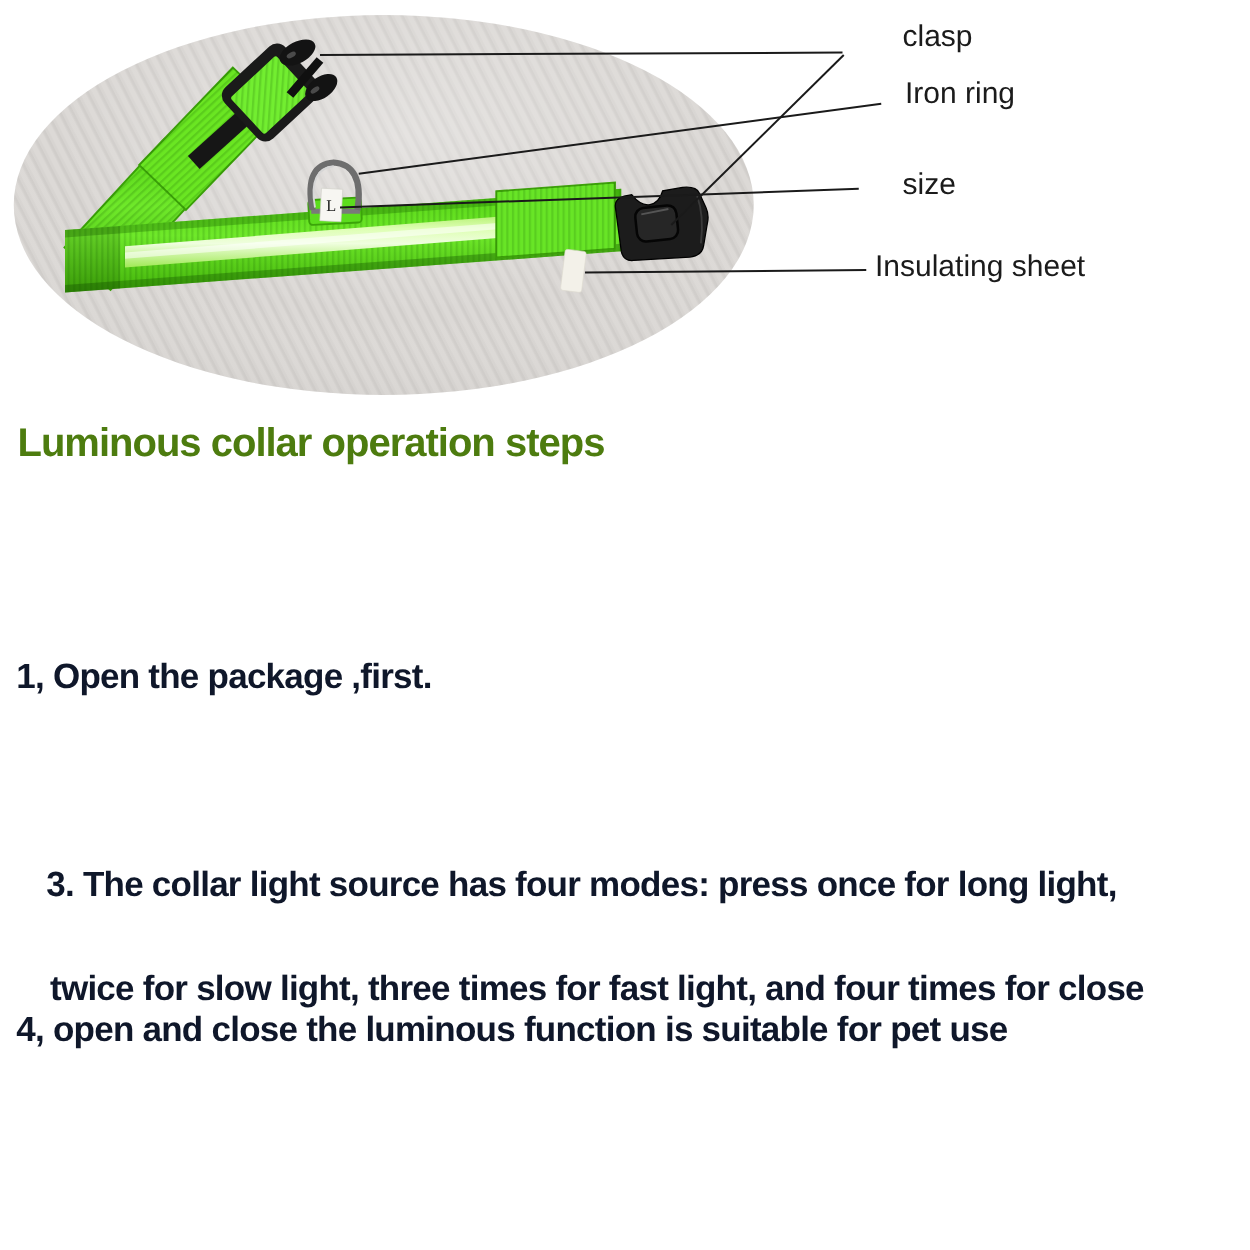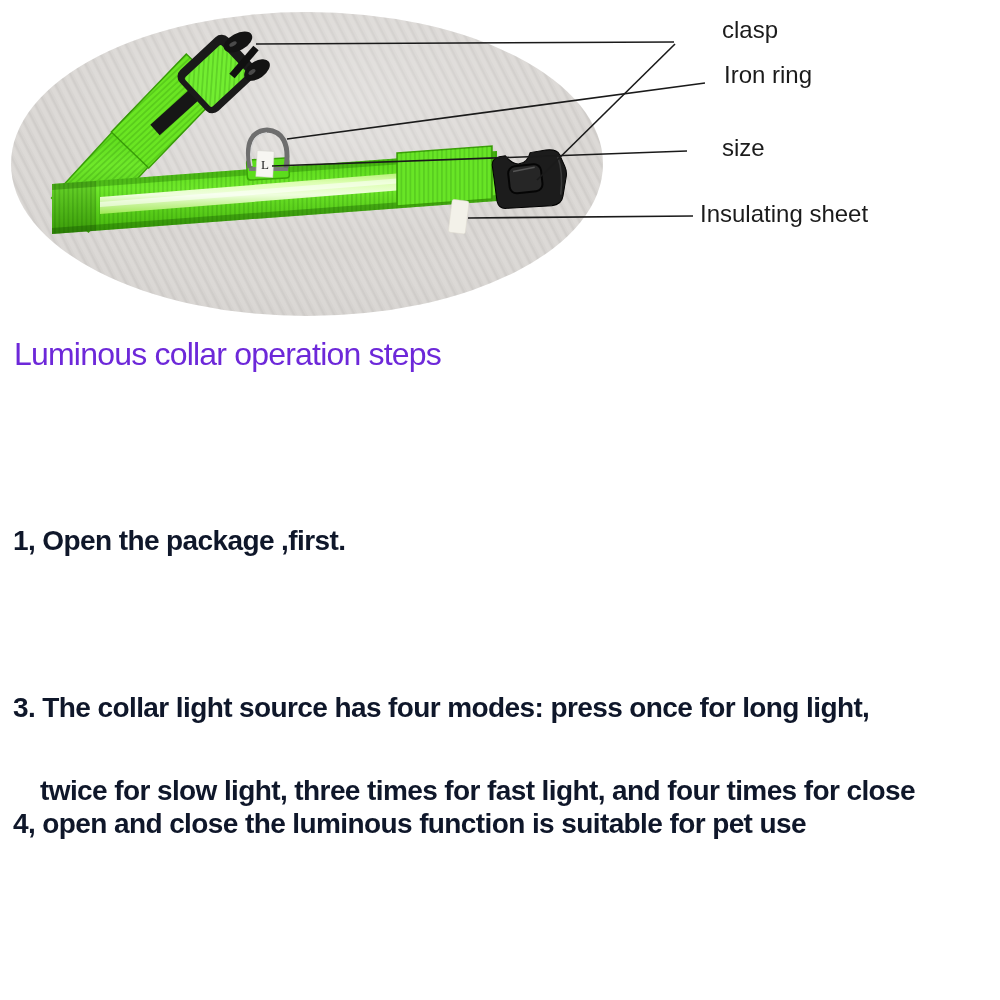--- a/index.html
+++ b/index.html
@@ -4,27 +4,27 @@
 <style>
   html,body{margin:0;padding:0;background:#ffffff;}
   .page{position:relative;width:1000px;height:1000px;background:#ffffff;overflow:hidden;
         font-family:"Liberation Sans", sans-serif;}
   .photo-svg{position:absolute;left:0;top:0;}
   .callout{position:absolute;color:#1b1b1b;font-size:24px;line-height:1.1;white-space:nowrap;}
   .lbl-clasp{left:722px;top:17px;}
   .lbl-iron{left:708px;top:62px;margin-left:16px;}
   .lbl-size{left:722px;top:135px;}
   .lbl-insul{left:700px;top:201px;text-align:right;}
-  .heading{position:absolute;left:14px;top:336px;font-size:32px;font-weight:400;
-           letter-spacing:-0.8px;color:#6d28d9;white-space:nowrap;}
+  .heading{position:absolute;left:14px;top:336px;font-size:32px;font-weight:700;
+           letter-spacing:-0.8px;color:#4d7c0f;white-space:nowrap;}
   .step{position:absolute;left:13px;color:#0f172a;font-size:28px;font-weight:600;
         letter-spacing:-0.6px;white-space:nowrap;}
   .st1{top:525px;}
   .st2{top:609px;}
-  .st3{top:692px;}
+  .st3{top:692px;margin-left:24px;}
   .st3b{top:775px;left:40px;}
   .st4{top:808px;}
 </style>
 </head>
 <body>
 
 <div class="page">
 
   <svg class="photo-svg" width="1000" height="340" viewBox="0 0 1000 340">
     <defs>

